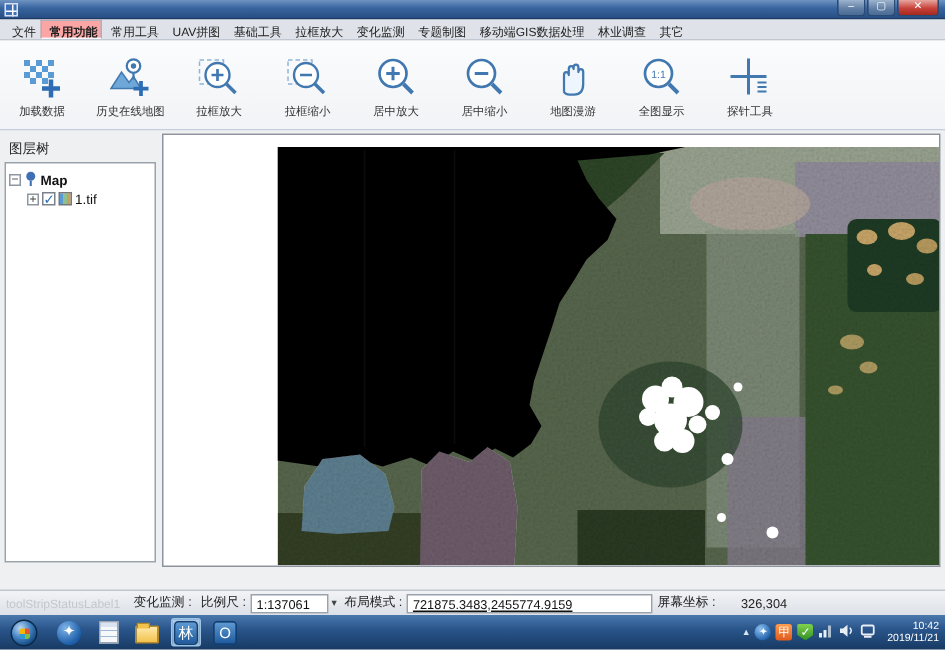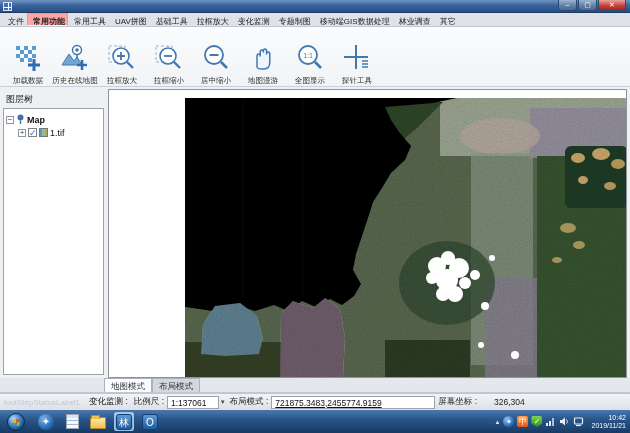--- a/index.html
+++ b/index.html
@@ -26,21 +26,21 @@
   .tabrow { position:absolute; top:13px; left:0; right:0; height:14px;
     background:#dfe3e9; border-bottom:1px solid #c2c8d2; display:flex;
     align-items:flex-end; padding-left:2px; }
   .rtab { font-size:8px; color:#222; padding:2px 2px 1px 5px; height:13px;
     border:1px solid transparent; white-space:nowrap; }
   .rtab.active { background:#fca5a5; border:1px solid #aab2bf; border-bottom:1px solid #f7f8fa;font-weight:bold; }
 
   
   .toolbar { position:absolute; top:27px; left:0; right:0; height:60px;
     background:linear-gradient(180deg,#fbfcfd,#f1f3f6); border-bottom:1px solid #c6d0dd;
-    display:flex; align-items:flex-end; padding:3px 0 0 4px; }
+    display:flex; align-items:center; padding:3px 0 0 4px;gap:12px; }
   .tb-btn { width:47px; display:flex; flex-direction:column; align-items:center; gap:1px; }
   .tb-btn .ticon { width:32px; height:32px; display:flex; align-items:center; justify-content:center; }
   .tb-btn .tlbl { font-size:8px; color:#333; white-space:nowrap; transform:scale(.95); }
 
   
   .main { position:absolute; top:87px; left:0; right:0; height:291px; background:#eef0f2; }
   .layer-panel-title { position:absolute; left:6px; top:6px; font-size:9px; color:#222; }
   .tree-box { position:absolute; left:3px; top:21px; width:101px; bottom:3px;
     background:#fff; border:1px solid #9aa2ac; padding:4px 2px; }
   .tree-row { display:flex; align-items:center; gap:2px; height:13px; font-size:9px; color:#111; }
@@ -196,20 +196,30 @@
         <svg width="30" height="30" viewBox="0 0 30 30">
           <rect x="2" y="3" width="16" height="16" fill="none" stroke="#8fb4d8" stroke-dasharray="3 2"></rect>
           <circle cx="14" cy="13" r="8" fill="#fff" stroke="#4178b0" stroke-width="1.6"></circle>
           <path d="M10 13 h8" stroke="#4178b0" stroke-width="1.8"></path>
           <path d="M20 19 L26 25" stroke="#4178b0" stroke-width="2.4"></path>
         </svg>
       </span>
       <span class="tlbl">拉框缩小</span>
     </div>
 
+    <div class="tb-btn">
+      <span class="ticon">
+        <svg width="30" height="30" viewBox="0 0 30 30">
+          <circle cx="13" cy="12" r="9" fill="#fff" stroke="#4178b0" stroke-width="1.8"></circle>
+          <path d="M13 7.5 v9 M8.5 12 h9" stroke="#4178b0" stroke-width="2"></path>
+          <path d="M20 19 L26 25" stroke="#4178b0" stroke-width="2.6"></path>
+        </svg>
+      </span>
+      <span class="tlbl">居中放大</span>
+    </div>
 
     <div class="tb-btn">
       <span class="ticon">
         <svg width="30" height="30" viewBox="0 0 30 30">
           <circle cx="13" cy="12" r="9" fill="#fff" stroke="#4178b0" stroke-width="1.8"></circle>
           <path d="M8.5 12 h9" stroke="#4178b0" stroke-width="2"></path>
           <path d="M20 19 L26 25" stroke="#4178b0" stroke-width="2.6"></path>
         </svg>
       </span>
       <span class="tlbl">居中缩小</span>
@@ -331,24 +341,20 @@
           <circle cx="258" cy="196" r="7"></circle>
             <circle cx="300" cy="208" r="4"></circle>
           <circle cx="307" cy="160" r="3"></circle>
             <circle cx="330" cy="257" r="4"></circle>
           <circle cx="296" cy="247" r="3"></circle>
         </g>
       </svg>
     </div>
   </div>
 
-  <div class="modetabs">
-    <span class="mtab active">地图模式</span>
-    <span class="mtab">布局模式</span>
-  </div>
 
   <div class="statusbar">
     <span class="faint">toolStripStatusLabel1</span>
     <span class="sb-label">变化监测 :</span>
     <span class="sb-label">比例尺 :</span>
     <span class="sb-box scale-box">1:137061</span>
     <span class="combo-arrow">▾</span>
     <span class="sb-label">布局模式 :</span>
     <span class="sb-box coord-box">721875.3483,2455774.9159</span>
     <span class="sb-label">屏幕坐标 :</span>

